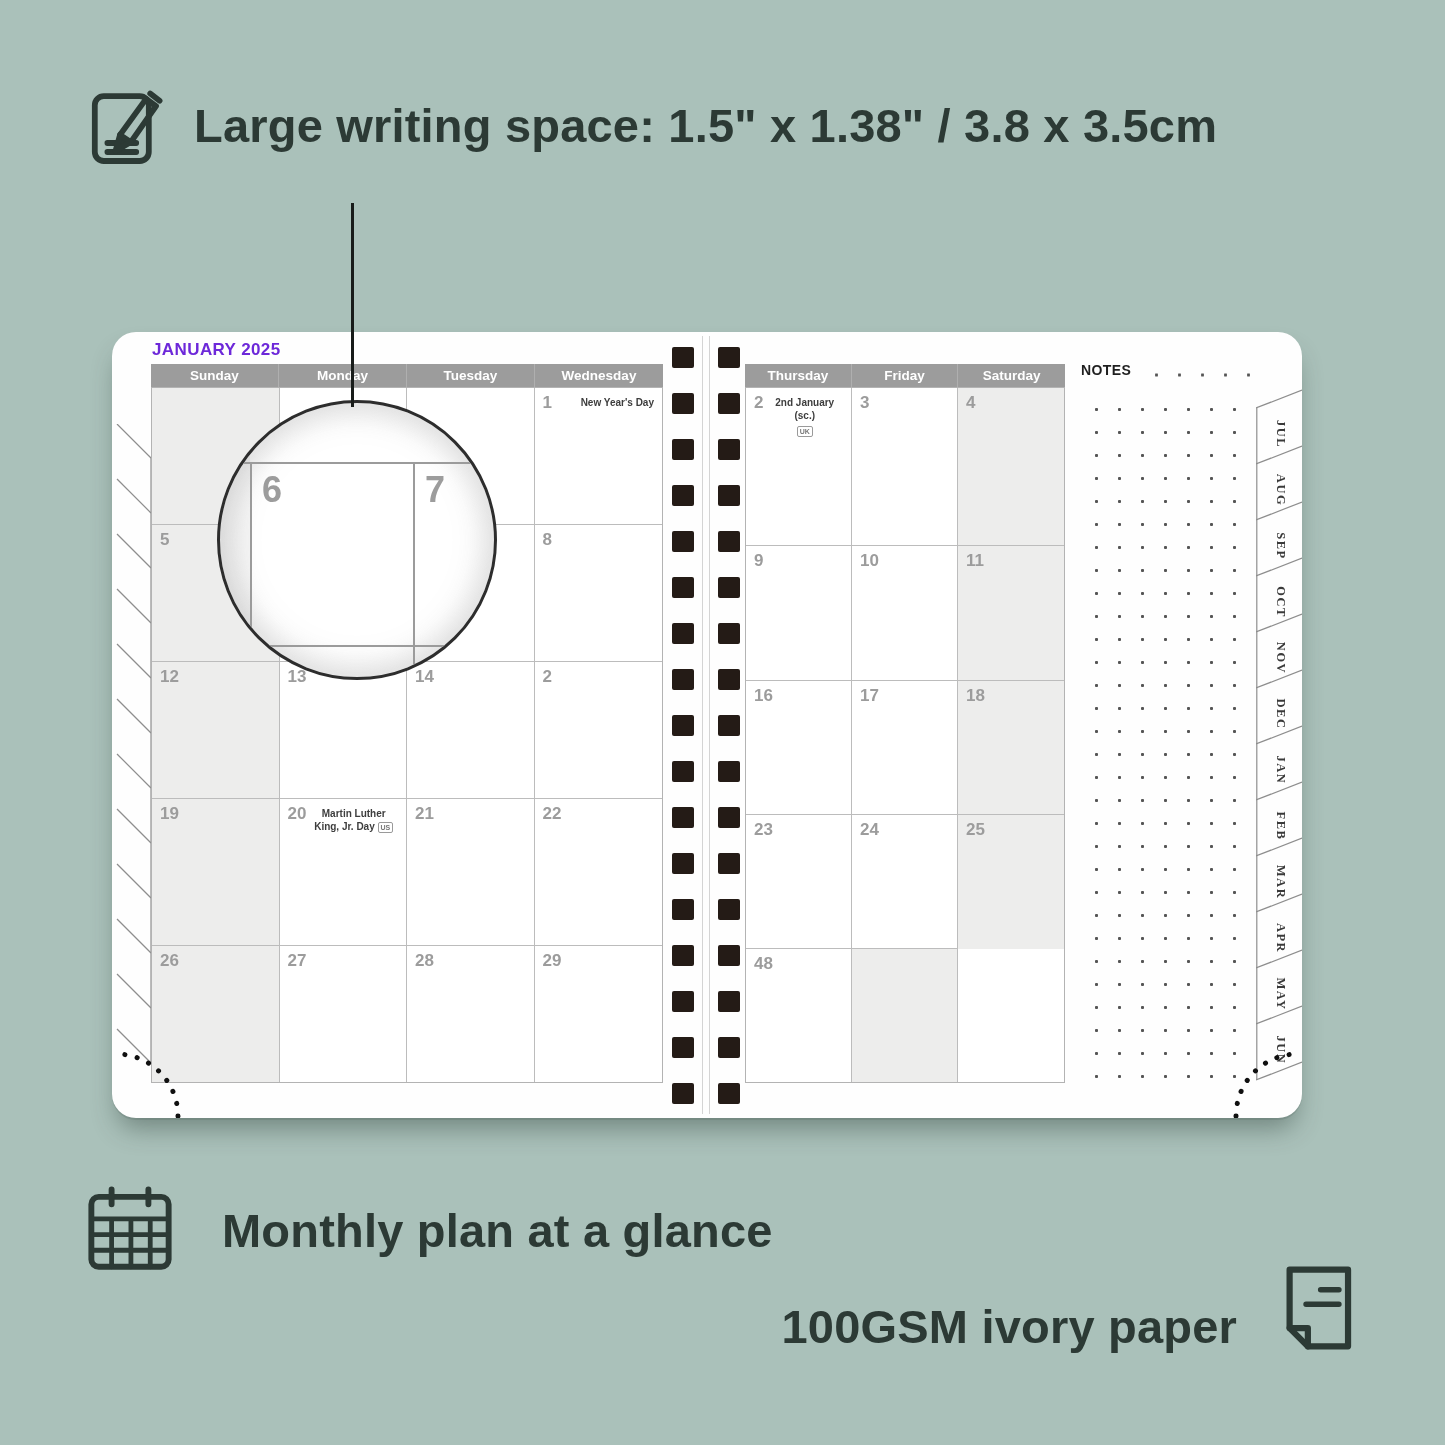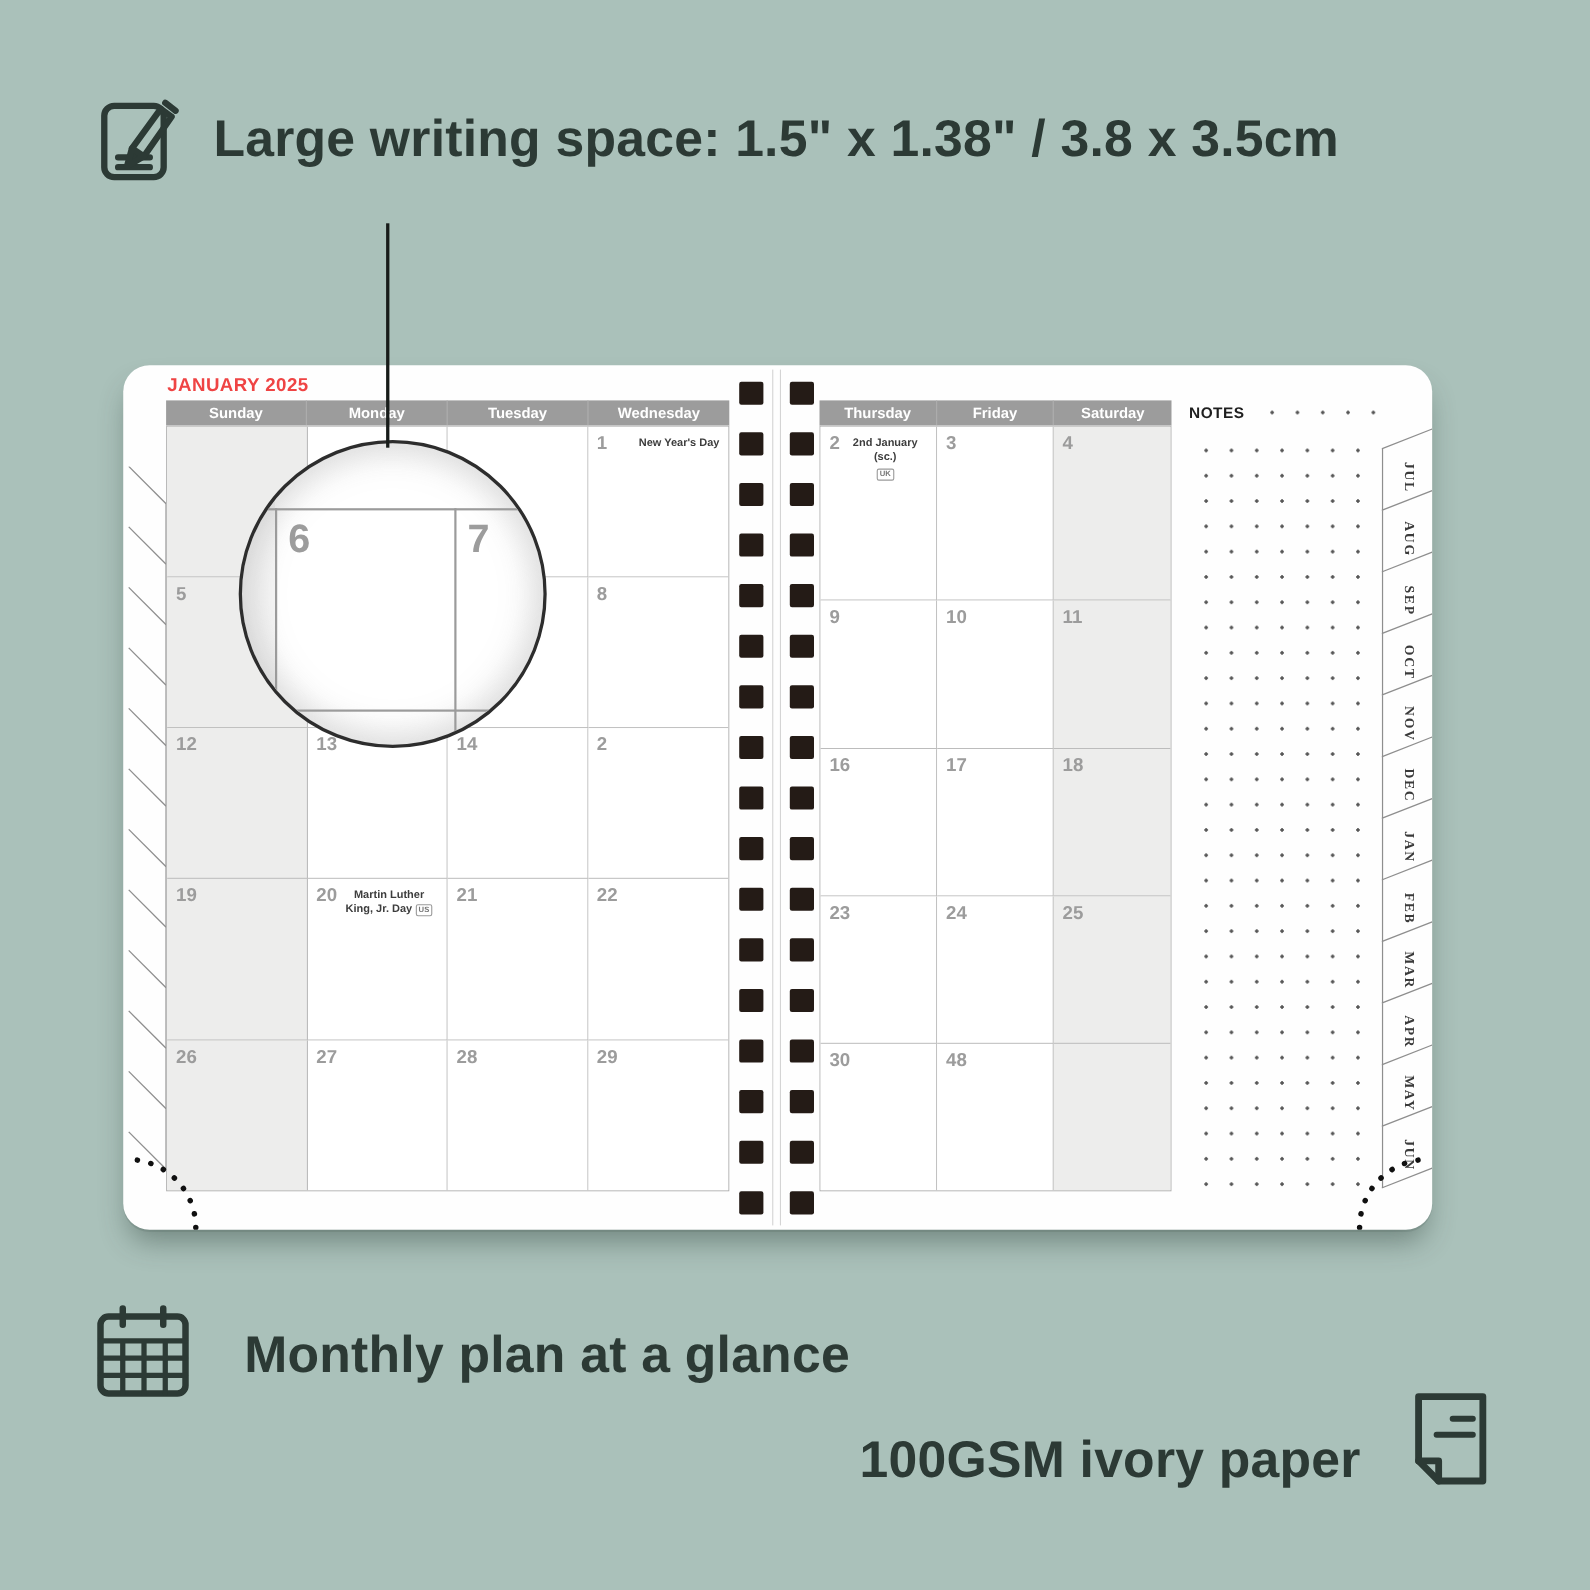--- a/index.html
+++ b/index.html
@@ -10,21 +10,21 @@
   .hero{position:absolute;left:84px;top:78px;display:flex;align-items:center;gap:20px;}
   .hero-title{font-size:47px;font-weight:600;color:#2c3a35;letter-spacing:0.2px;white-space:nowrap;}
   .ico{stroke:#2c3a35;fill:none;stroke-linecap:round;stroke-linejoin:round;}
 
   .pointer-line{position:absolute;left:351px;top:203px;width:3px;height:204px;background:#181c1a;z-index:9;}
 
   
   .planner{position:absolute;left:112px;top:332px;width:1190px;height:786px;background:#fefefe;
     border-radius:24px;box-shadow:0 16px 26px -6px rgba(44,62,56,.45),0 2px 0 rgba(44,62,56,.12);z-index:1;}
   .gapline{position:absolute;top:4px;bottom:4px;width:1px;background:#d4d4d4;}
-  .month-title{position:absolute;left:40px;top:8px;font-size:17px;font-weight:700;color:#ef4444;letter-spacing:.4px;}
+  .month-title{position:absolute;left:40px;top:8px;font-size:17px;font-weight:700;color:#6d28d9;letter-spacing:.4px;}
 
   .cal{position:absolute;top:32px;display:flex;flex-direction:column;}
   #grid-left{left:39px;width:512px;height:719px;}
   #grid-right{left:633px;width:320px;height:719px;}
   .ghead{display:grid;height:23px;background:#9c9c9c;}
   .gbody{display:grid;flex:1;border:1px solid #b3b3b3;background:#fff;}
   .c4{grid-template-columns:repeat(4,1fr);} .c3{grid-template-columns:repeat(3,1fr);}
   .hcell{display:flex;align-items:center;justify-content:center;color:#fff;font-size:13.5px;font-weight:700;border-right:1px solid #afafaf;text-align:right;}
   .hcell:last-child{border-right:none;}
   .cell{border-right:1px solid #bcbcbc;border-bottom:1px solid #bcbcbc;background:#fff;
@@ -38,21 +38,21 @@
   .holiday{font-size:10px;font-weight:600;color:#3d3d3d;text-align:center;max-width:96px;line-height:1.3;margin-top:2px;}
   .badge{display:inline-block;border:1px solid #9a9a9a;border-radius:2px;font-size:7px;line-height:9px;padding:0 2px;color:#767676;font-weight:600;}
   .bwrap{text-align:center;margin-top:2px;}
 
   
   .spiral{position:absolute;left:560px;top:15px;width:92px;height:760px;}
   .sq{position:absolute;width:22px;height:21px;background:#241b16;border-radius:2px;}
 
   
   .notes{position:absolute;left:969px;top:30px;width:172px;height:722px;display:flex;flex-direction:column;}
-  .notes-head{display:flex;align-items:center;height:26px;gap:8px;}
+  .notes-head{display:flex;height:26px;gap:8px;}
   .notes-label{font-size:14px;font-weight:700;color:#1f1f1f;letter-spacing:.4px;}
   .dotbg{background-image:radial-gradient(circle,#555 1.3px,transparent 1.8px);background-size:23px 23px;}
   .notes-head-dots{flex:1;height:100%;background-position:6px center;}
   .notes-dots{flex:1;margin-top:2px;background-position:4px 8px;}
 
   .tabs{position:absolute;right:0;top:54px;}
   .tln{stroke:#8e8e8e;stroke-width:1.2;fill:none;}
   .ttxt{font-family:"Liberation Serif","DejaVu Serif",serif;font-size:12.5px;font-weight:700;fill:#3a3a3a;letter-spacing:1.5px;text-anchor:middle;}
   .hatch{position:absolute;left:4px;top:92px;}
   .hln{stroke:#8e8e8e;stroke-width:1.2;fill:none;}
@@ -230,23 +230,20 @@
             <span class="dnum">18</span>
           </div>
           <div class="cell">
             <span class="dnum">23</span>
           </div>
           <div class="cell">
             <span class="dnum">24</span>
           </div>
           <div class="cell wk">
             <span class="dnum">25</span>
-          </div>
-          <div class="cell">
-            <span class="dnum">30</span>
           </div>
           <div class="cell">
             <span class="dnum">48</span>
           </div>
           <div class="cell wk"></div>
         </div>
       </div>
 
     <div class="spiral" id="spiral">
         <div class="sq" style="left: 0px; top: 0px;"></div>

